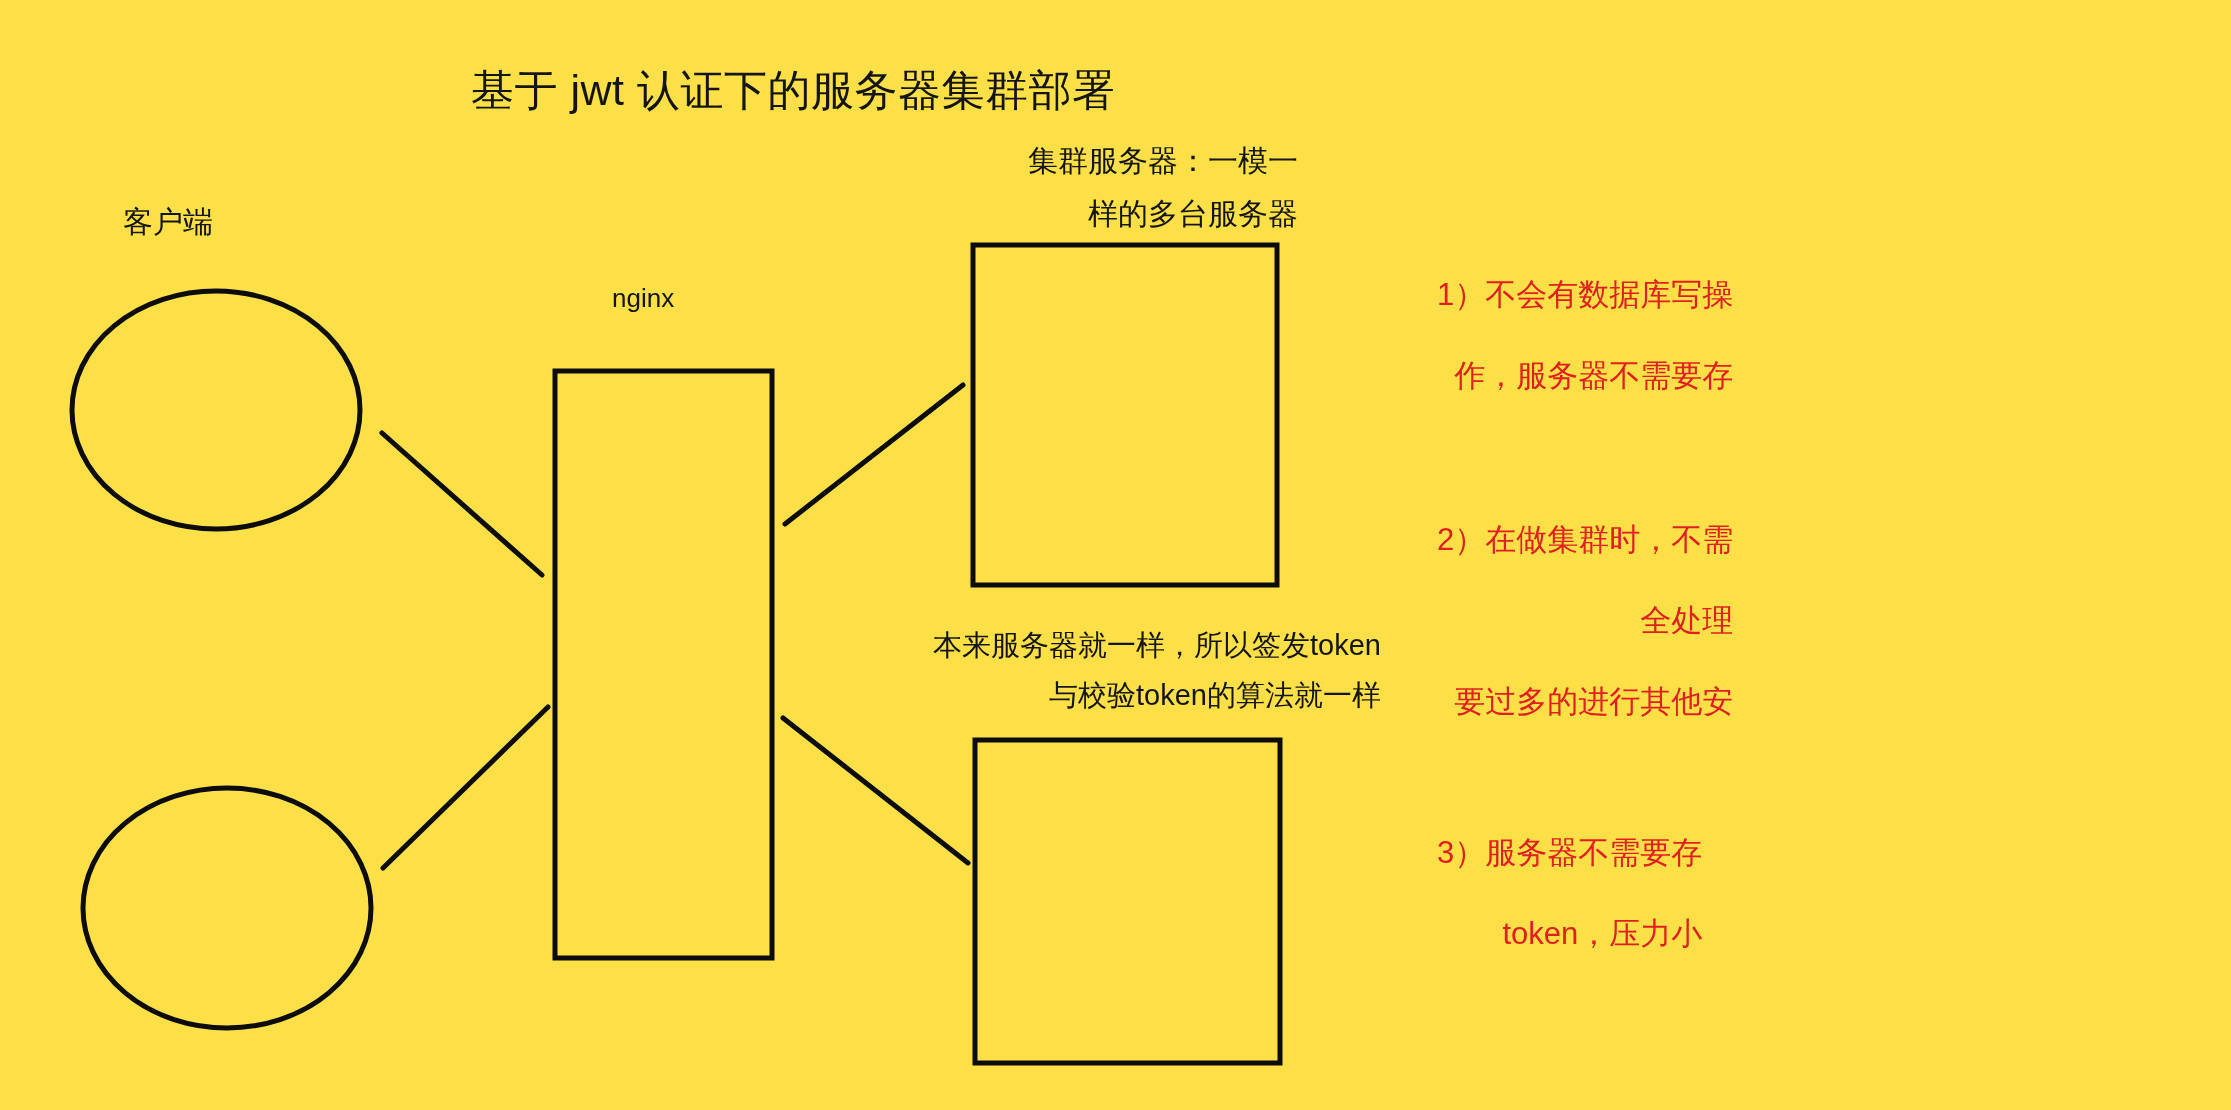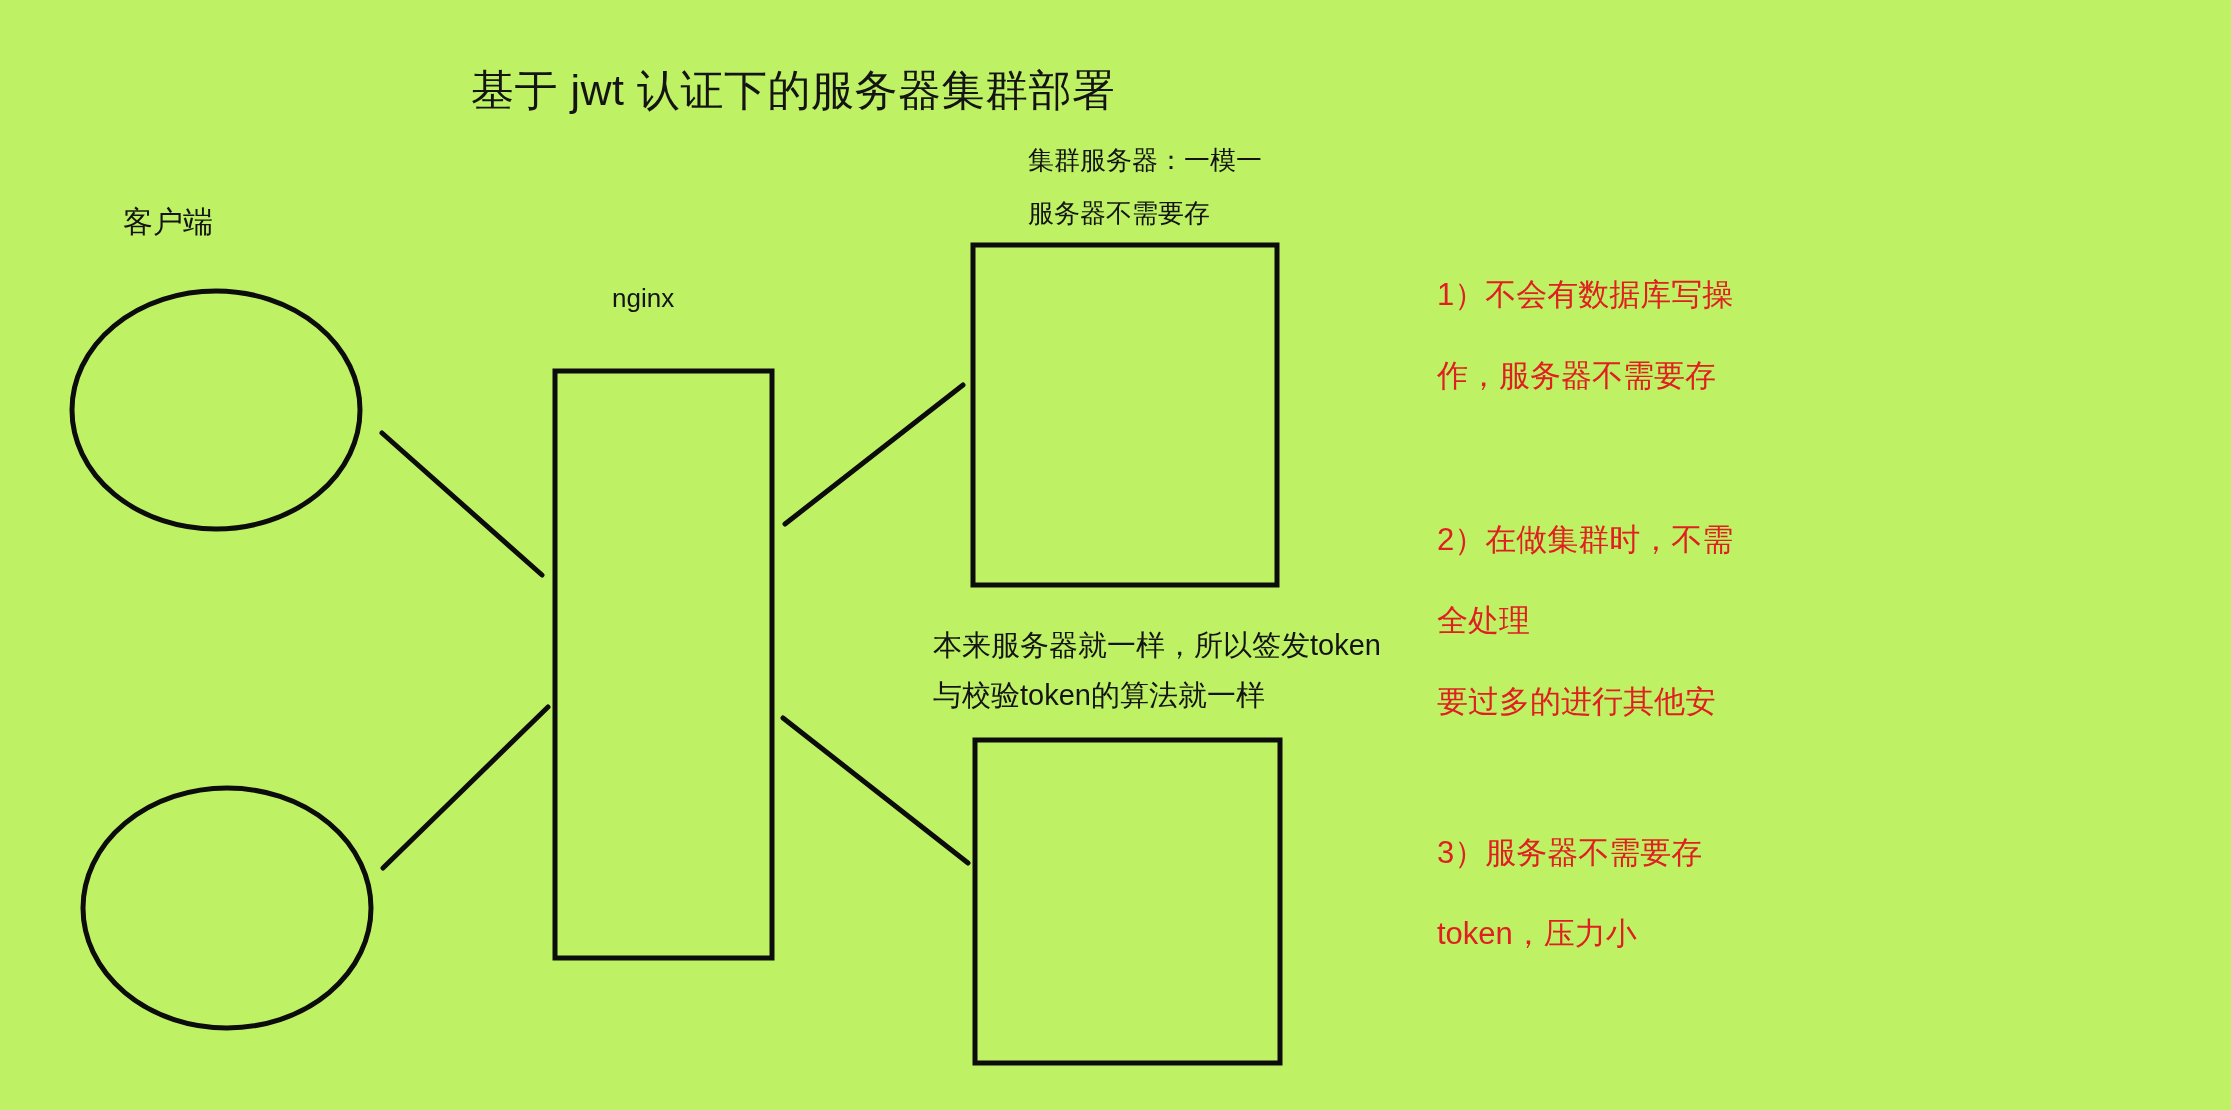--- a/index.html
+++ b/index.html
@@ -5,23 +5,24 @@
   html, body {
     margin: 0;
     padding: 0;
     background: #ffffff;
     font-family: "Liberation Sans", sans-serif;
   }
   .canvas {
     position: relative;
     width: 2231px;
     height: 1110px;
-    background: #bef264;
+    background: #fde047;
     overflow: hidden;
     color: #111111;
+    text-align: right;
   }
   .shapes {
     position: absolute;
     left: 0; top: 0;
     width: 2231px;
     height: 1110px;
   }
   .label {
     position: absolute;
     white-space: nowrap;
@@ -39,21 +40,21 @@
   .nginx-label {
     left: 612px; top: 283px;
     font-size: 26px;
   }
   .multiline {
     position: absolute;
     color: #141414;
   }
   .cluster-label {
     left: 1028px; top: 134px;
-    font-size: 26px;
+    font-size: 30px;
     line-height: 53px;
   }
   .token-label {
     left: 933px; top: 620px;
     font-size: 29px;
     line-height: 50px;
   }
   .note {
     position: absolute;
     left: 1437px;
@@ -86,21 +87,21 @@
   </svg>
 
   <div class="label title">基于 jwt 认证下的服务器集群部署</div>
 
   <div class="label client-label">客户端</div>
 
   <div class="label nginx-label">nginx</div>
 
   <div class="multiline cluster-label line-block">
     <div>集群服务器：一模一</div>
-    <div>服务器不需要存</div>
+    <div>样的多台服务器</div>
   </div>
 
   <div class="multiline token-label line-block">
     <div>本来服务器就一样，所以签发token</div>
     <div>与校验token的算法就一样</div>
   </div>
 
   <div class="note note-1 line-block">
     <div>1）不会有数据库写操</div>
     <div>作，服务器不需要存</div>

